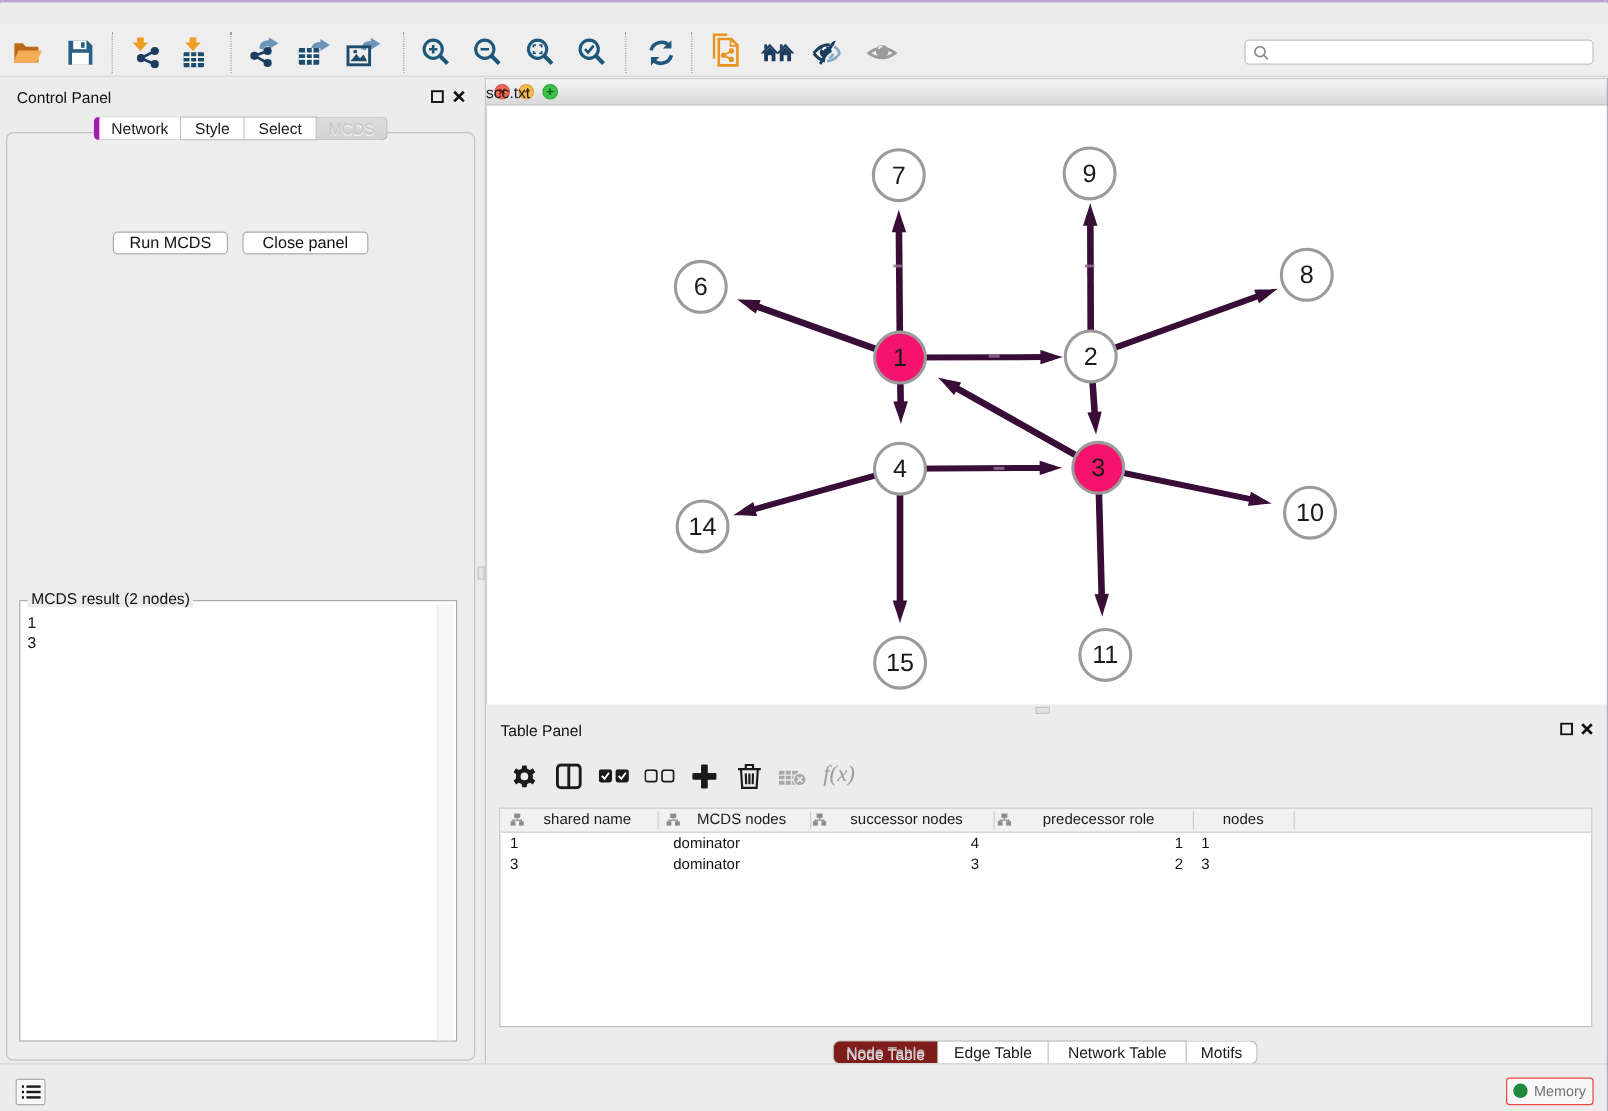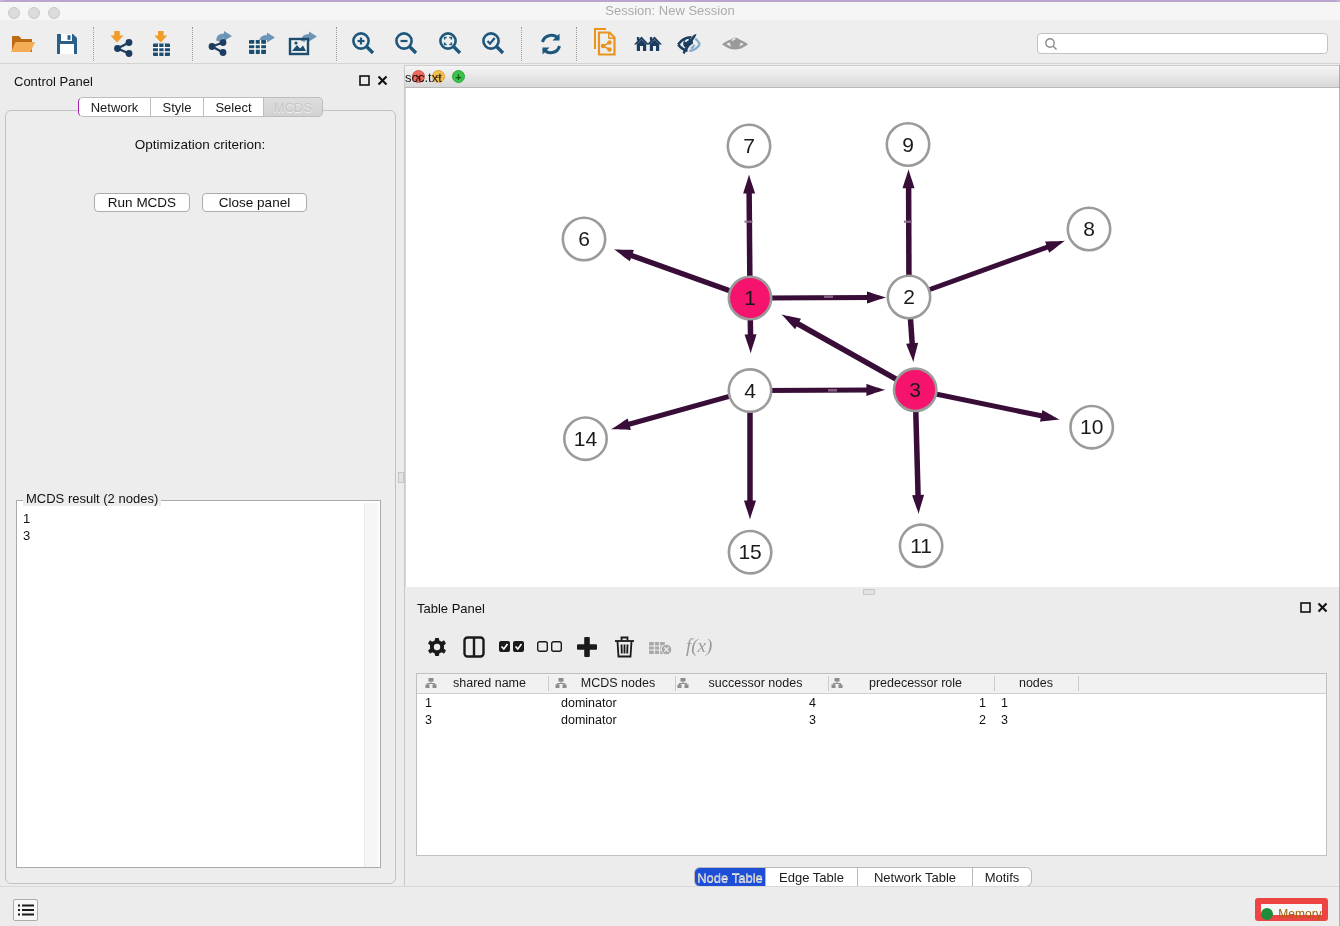--- a/index.html
+++ b/index.html
@@ -14,21 +14,21 @@
 #toolbar{left:0;top:20px;width:1340px;height:44px;background:#EEEEEE;border-bottom:1px solid #D4D4D4}
 .tsep{top:7px;height:34px;width:0;border-left:1px dotted #9E9E9E}
 .ticon{top:11px}
 #searchbox{left:1037px;top:13px;width:291px;height:21px;background:#fff;border:1px solid #C2C2C2;border-radius:4px}
 
 #cp-title{left:14px;top:9px;font-size:13px;color:#111}
 #cpanel{left:0;top:65px;width:404px;height:821px}
 #cp-box{left:5px;top:45px;width:391px;height:774px;border:1px solid #C2C2C2;border-radius:6px;background:#EDEDED}
 .tabrow{height:20px}
 .tab{float:left;height:20px;line-height:19px;text-align:center;font-size:13px;background:#fff;border:1px solid #BDBDBD;border-left:none;color:#1a1a1a}
-.tab.first{border-left:1px solid #a21caf;border-radius:5px 0 0 5px}
+.tab.first{border-left:5px solid #a21caf;border-radius:5px 0 0 5px}
 .tab.last{border-radius:0 5px 5px 0}
 .tab.dis{background:linear-gradient(#DDDDDD,#D2D2D2);color:#C6C6C6;text-shadow:0 1px 0 #EFEFEF}
 #optlbl{left:0;top:72px;width:400px;text-align:center;font-size:13.5px;color:#111}
 #dropdown{left:44px;top:96px;width:311px;height:18px;background:#fff;border:1px solid #A6A6A6;border-radius:4px;font-size:13.5px;line-height:16px;color:#111;padding-left:13px}
 .btn{height:19px;background:#FEFEFE;border:1px solid #ACACAC;border-radius:4px;text-align:center;font-size:13.5px;line-height:17px;color:#111}
 #fieldset{left:16px;top:435px;width:365px;height:368px;border:1px solid #ABABAB;background:#fff}
 #fs-legend{left:23px;top:426px;background:#ECECEC;padding:0 3px;font-size:13px;color:#111}
 #fs-scroll{right:2px;top:2px;width:14px;height:364px;background:#F6F6F6;border-left:1px solid #EDEDED}
 #fs-text{left:6px;top:10px;font-size:13px;line-height:16.5px;color:#111}
 
@@ -46,31 +46,25 @@
 #thead{left:0;top:0;width:909px;height:20px;background:#F1F1F1;border-bottom:1px solid #CFCFCF}
 .th{position:absolute;top:0;height:20px;font-size:12.5px;color:#1a1a1a;text-align:center;line-height:19px}
 .thsep{position:absolute;top:2px;height:15px;width:0;border-left:1px solid #CCCCCC}
 .thico{top:3px}
 .td{position:absolute;font-size:12.5px;color:#111;height:17px;line-height:17px}
 
 .btab{float:left;height:20px;line-height:19px;text-align:center;font-size:13px;background:#fff;border:1px solid #B9B9B9;border-left:none;color:#1a1a1a}
 
 #statusbar{left:0;top:886px;width:1340px;height:40px;background:#ECECEC;border-top:1px solid #D8D8D8}
 #listbtn{left:13px;top:12px;width:25px;height:22px;background:#F7F7F7;border:1px solid #ADADAD;border-radius:2px}
-#membtn{left:1255px;top:11px;width:73px;height:23px;background:#F7F7F7;border:6px solid #ef4444;border-radius:3px;font-size:12px;line-height:21px;color:#a16207;text-align:center}
+#membtn{left:1255px;top:11px;width:73px;height:23px;background:#F7F7F7;border:1px solid #ef4444;border-radius:3px;font-size:12px;line-height:21px;color:#737373;text-align:center}
 </style></head>
 <body>
 <div id="win">
 <div id="purple"></div>
-<div id="titlebar" class="abs">
-  <div class="tl abs" style="left:8px"></div>
-  <div class="tl abs" style="left:28px"></div>
-  <div class="tl abs" style="left:48px"></div>
-  <div id="wtitle" class="abs">Session: New Session</div>
-</div>
 <div id="toolbar" class="abs">
   <svg class="abs ticon" style="left:8px" width="28" height="26" viewBox="0 0 28 26">
     <path d="M4 5 L11 5 L13.5 8 L24 8 L24 21 L4 21 Z" fill="#BE6A14"></path>
     <path d="M7.5 11 L27 11 L22.5 21 L3 21 Z" fill="#F5AD55"></path>
   </svg>
   <svg class="abs ticon" style="left:54px" width="26" height="26" viewBox="0 0 26 26">
     <path d="M3 3 L19 3 L23 7 L23 23 L3 23 Z" fill="#2B5F87"></path>
     <rect x="7" y="3" width="11" height="7" fill="#fff"></rect>
         <rect x="13.5" y="4.2" width="3" height="4.6" fill="#2B5F87"></rect>
     <rect x="6" y="13" width="14" height="10" fill="#fff"></rect>
@@ -229,21 +223,20 @@
           <line x1="9.5" y1="1.5" x2="1.5" y2="9.5"></line>
         </g>
       </svg>
   <div id="cp-box" class="abs"></div>
   <div class="tabrow abs" style="left:78px;top:32px">
     <div class="tab first" style="width:73px">Network</div>
     <div class="tab" style="width:53px">Style</div>
     <div class="tab" style="width:60px">Select</div>
     <div class="tab last dis" style="width:59px">MCDS</div>
   </div>
-  <div id="optlbl" class="abs">Optimization criterion:</div>
   <div class="btn abs" style="left:94px;top:128px;width:96px">Run MCDS</div>
   <div class="btn abs" style="left:202px;top:128px;width:105px">Close panel</div>
   <div id="fieldset" class="abs">
     <div id="fs-scroll" class="abs"></div>
     <div id="fs-text" class="abs">1<br>3</div>
   </div>
   <div id="fs-legend" class="abs">MCDS result (2 nodes)</div>
 </div>
 <div id="vdiv" class="abs"></div>
 <div id="vgrip" class="abs"></div>
@@ -445,21 +438,21 @@
     <div class="td" style="left:258px;top:21px;width:141px;text-align:right">4</div>
     <div class="td" style="left:411px;top:21px;width:158px;text-align:right">1</div>
     <div class="td" style="left:584px;top:21px">1</div>
     <div class="td" style="left:8px;top:38px">3</div>
     <div class="td" style="left:144px;top:38px">dominator</div>
     <div class="td" style="left:258px;top:38px;width:141px;text-align:right">3</div>
     <div class="td" style="left:411px;top:38px;width:158px;text-align:right">2</div>
     <div class="td" style="left:584px;top:38px">3</div>
   </div>
   <div class="abs" style="left:289px;top:270px">
-    <div class="btab" style="width:72px;border-left:1px solid #B9B9B9;border-radius:6px 0 0 6px;background:#1d4ed8;color:#C6C6C6;text-shadow:0 1px 0 #EFEFEF">Node Table</div>
+    <div class="btab" style="width:88px;border-left:1px solid #B9B9B9;border-radius:6px 0 0 6px;background:#7f1d1d;color:#C6C6C6;text-shadow:0 1px 0 #EFEFEF">Node Table</div>
     <div class="btab" style="width:92px">Edge Table</div>
     <div class="btab" style="width:115px">Network Table</div>
     <div class="btab" style="width:59px;border-radius:0 6px 6px 0">Motifs</div>
   </div>
 </div>
 <div class="abs" style="left:1339px;top:65px;width:1px;height:861px;background:#898CA8;opacity:0.65;z-index:98"></div>
 <div id="statusbar" class="abs">
   <div id="listbtn" class="abs">
         <svg class="abs" style="left:4px;top:4px" width="16" height="13" viewBox="0 0 16 13">
     <g fill="#1a1a1a">

